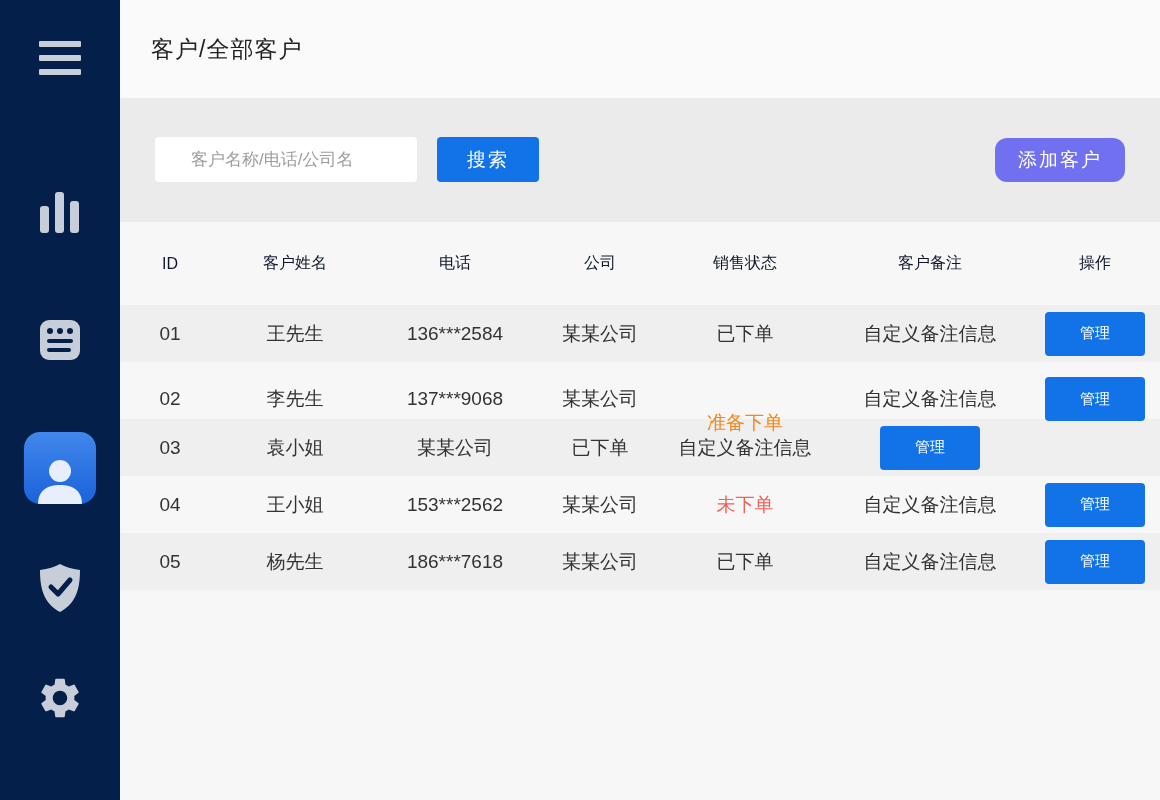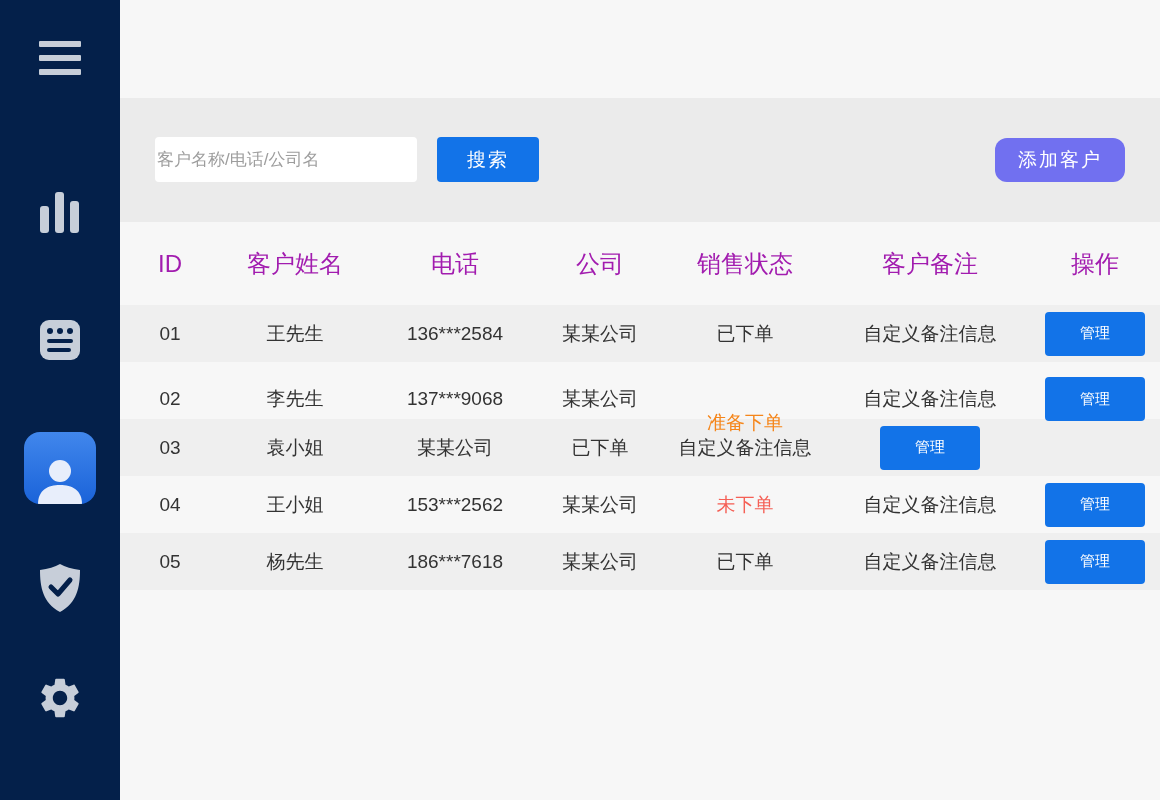--- a/index.html
+++ b/index.html
@@ -54,41 +54,41 @@
     letter-spacing: 1px; font-weight: 500;
   }
 
   .toolbar {
     position: absolute; left: 0; top: 98px; width: 1040px; height: 124px;
     background: var(--toolbar-bg, #ebebeb);
   }
   .search-input {
     position: absolute; left: 35px; top: 39px; width: 262px; height: 45px;
     border: none; border-radius: 4px; background: #ffffff;
-    padding: 0 2px; font-size: 17px; color: #333; outline: none;
+    padding: 0 36px; font-size: 17px; color: #333; outline: none;
     font-family: inherit;
   }
   .search-input::placeholder { color: #9d9d9d; }
   .btn {
     position: absolute; border: none; border-radius: 4px;
     color: #fff; font-size: 19px; cursor: pointer;
     font-family: inherit; letter-spacing: 2px;
   }
   .btn-search { left: 317px; top: 39px; width: 102px; height: 45px; background: var(--accent-blue, #1273e8); }
   .btn-export { left: 436px; top: 39px; width: 100px; height: 45px; background: var(--accent-green, #18a83a); }
   .btn-add    { left: 875px; top: 40px; width: 130px; height: 44px; background: var(--accent-purple, #7170f0); border-radius: 12px; }
 
   
   .table { position: absolute; left: 0; top: 222px; width: 1040px; }
   .t-row {
     display: grid;
     grid-template-columns: 100px 150px 170px 120px 170px 200px 130px;
     align-items: center;
   }
-  .t-head { height: 83px; font-size: 24px; color: #a21caf; }
+  .t-head { height: 83px; font-size: 16px; color: #0f172a; }
   .t-head .cell { font-weight: 400; }
   .t-body .t-row { height: 57px; font-size: 19px; }
   .t-body .t-row.striped { background: var(--stripe-bg, #efefef); }
   .cell { text-align: center; white-space: nowrap; }
   .status-warning { color: var(--status-warning, #f5861b); margin-top: 48px; }
   .status-danger  { color: var(--status-danger, #f56056); }
   .manage-btn {
     width: 100px; height: 44px; border: none; border-radius: 4px;
     background: var(--accent-blue, #1273e8); color: #fff;
     font-size: 15px; cursor: pointer; font-family: inherit;
@@ -142,20 +142,23 @@
 
   <div class="side-item nav-gear">
     <svg width="48" height="48" viewBox="0 0 24 24">
       <path class="icon-gray" d="M19.14,12.94c0.04-0.3,0.06-0.61,0.06-0.94c0-0.32-0.02-0.64-0.07-0.94l2.03-1.58c0.18-0.14,0.23-0.41,0.12-0.61l-1.92-3.32c-0.12-0.22-0.37-0.29-0.59-0.22l-2.39,0.96c-0.5-0.38-1.03-0.7-1.62-0.94L14.4,2.81c-0.04-0.24-0.24-0.41-0.48-0.41h-3.84c-0.24,0-0.43,0.17-0.47,0.41L9.25,5.35C8.66,5.59,8.12,5.92,7.63,6.29L5.24,5.33c-0.22-0.08-0.47,0-0.59,0.22L2.74,8.87C2.62,9.08,2.66,9.34,2.86,9.48l2.03,1.58C4.84,11.36,4.8,11.69,4.8,12s0.02,0.64,0.07,0.94l-2.03,1.58c-0.18,0.14-0.23,0.41-0.12,0.61l1.92,3.32c0.12,0.22,0.37,0.29,0.59,0.22l2.39-0.96c0.5,0.38,1.03,0.7,1.62,0.94l0.36,2.54c0.05,0.24,0.24,0.41,0.48,0.41h3.84c0.24,0,0.44-0.17,0.47-0.41l0.36-2.54c0.59-0.24,1.13-0.56,1.62-0.94l2.39,0.96c0.22,0.08,0.47,0,0.59-0.22l1.92-3.32c0.12-0.22,0.07-0.47-0.12-0.61L19.14,12.94z M12,15.6c-1.98,0-3.6-1.62-3.6-3.6s1.62-3.6,3.6-3.6s3.6,1.62,3.6,3.6S13.98,15.6,12,15.6z"></path>
     </svg>
   </div>
 </nav>
 
 <main class="content">
 
+  <header class="topbar">
+    <h1 class="breadcrumb">客户/全部客户</h1>
+  </header>
 
   <section class="toolbar">
     <input class="search-input" type="text" placeholder="客户名称/电话/公司名" style="">
     <button class="btn btn-search">搜索</button>
     <button class="btn btn-add">添加客户</button>
   </section>
 
   <section class="table">
     <div class="t-row t-head">
       <div class="cell">ID</div>

